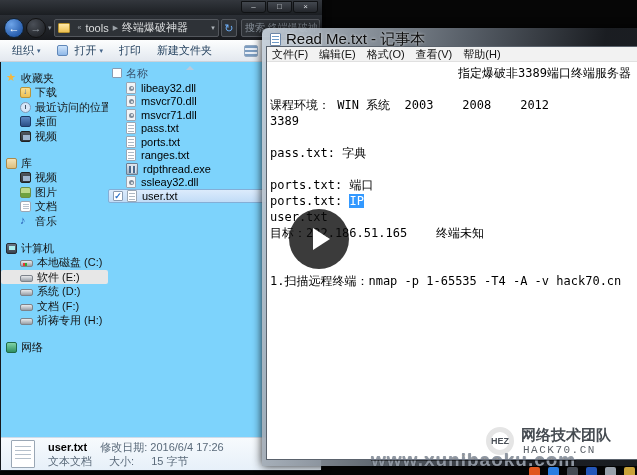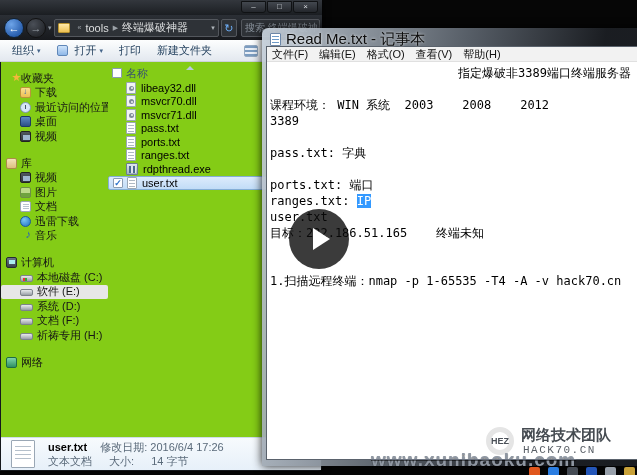--- a/index.html
+++ b/index.html
@@ -40,22 +40,22 @@
              border-bottom:1px solid #ccd2d9;display:flex;align-items:center;
              color:#1e3c5a;font-size:11px;padding-left:4px;}
   .tbtn{display:flex;align-items:center;gap:3px;padding:16px 8px;height:20px;}
   .tb-dd{font-size:7px;color:#44648a;}
   .tb-ic-folder-open{width:12px;height:10px;background:linear-gradient(#cfe4fa,#8fb8e8);
              border:1px solid #5f87b8;border-radius:1px;}
   .views-icon{position:absolute;right:64px;top:5px;width:14px;height:12px;
       background:repeating-linear-gradient(#7b9cc0 0 2px,#e8eef6 2px 4px);border:1px solid #93a9c2;
       border-radius:2px;}
 
-  .x-body{position:absolute;top:62px;left:1px;right:1px;bottom:34px;background:#84cc16;display:flex;
-          overflow:hidden;text-align:center;}
+  .x-body{position:absolute;top:62px;left:1px;right:1px;bottom:34px;background:#7dd3fc;display:flex;
+          overflow:hidden;}
   
   .sidebar{width:107px;padding-top:8px;font-size:11px;color:#151515;overflow:hidden;flex:0 0 auto;}
   .sb-group{display:flex;align-items:center;height:14px;padding-left:5px;margin-top:1px;}
   .sb-item{display:flex;align-items:center;height:14px;padding-left:19px;margin-top:0.5px;}
   .sb-item.sel{background:#e7e7e7;border-radius:2px;}
   .sb-gap{height:12px;}
   .sb-label{white-space:nowrap;}
   .ic{display:inline-block;width:11px;height:11px;margin-right:4px;border-radius:2px;
       flex:0 0 auto;position:relative;font-style:normal;}
   .ic-star{background:none;}
@@ -250,24 +250,20 @@
           </div>
           <div class="sb-item">
             <span class="ic ic-pictures"></span>
             <span class="sb-label">图片</span>
           </div>
           <div class="sb-item">
             <span class="ic ic-documents"></span>
             <span class="sb-label">文档</span>
           </div>
           <div class="sb-item">
-            <span class="ic ic-thunder"></span>
-            <span class="sb-label">迅雷下载</span>
-          </div>
-          <div class="sb-item">
             <span class="ic ic-music"></span>
             <span class="sb-label">音乐</span>
           </div>
           <div class="sb-gap"></div>
           <div class="sb-group">
             <span class="ic ic-computer"></span>
             <span class="sb-label">计算机</span>
           </div>
           <div class="sb-item">
             <span class="ic ic-drive-c"></span>
@@ -330,41 +326,46 @@
             </div>
             <div class="frow">
               <span class="fcheck hidden"></span>
               <span class="fic fic-txt"></span>
               <span class="fname">ranges.txt</span>
             </div>
             <div class="frow">
               <span class="fcheck hidden"></span>
               <span class="fic fic-exe-app"></span>
               <span class="fname">rdpthread.exe</span>
+            </div>
+            <div class="frow">
+              <span class="fcheck hidden"></span>
+              <span class="fic fic-dll"></span>
+              <span class="fname">ssleay32.dll</span>
             </div>
             <div class="frow sel">
               <span class="fcheck on"></span>
               <span class="fic fic-txt"></span>
               <span class="fname">user.txt</span>
             </div>
           </div>
       </div>
     </div>
     <div class="details">
       <div class="details-icon"></div>
       <div class="details-text">
         <div class="details-row1">
           <b>user.txt</b>
           <span>修改日期:</span>
           <span>2016/6/4 17:26</span>
         </div>
         <div class="details-row2">
           <span>文本文档</span>
           <span>大小:</span>
-          <span>14 字节</span>
+          <span>15 字节</span>
         </div>
       </div>
     </div>
   </div>
 
   <div class="notepad">
     <div class="np-titlebar">
       <span class="np-icon"></span>
       <span>Read Me.txt - 记事本</span>
     </div>
@@ -378,21 +379,21 @@
         </div>
       <div class="np-content" id="notepad-text">
           <div class="np-line" style="padding-left: 188px;">指定爆破非3389端口终端服务器</div>
           <div class="np-line">&nbsp;</div>
           <div class="np-line">课程环境： WIN 系统  2003    2008    2012</div>
           <div class="np-line">3389</div>
           <div class="np-line">&nbsp;</div>
           <div class="np-line">pass.txt: 字典</div>
           <div class="np-line">&nbsp;</div>
           <div class="np-line">ports.txt: 端口</div>
-          <div class="np-line"><span>ranges.txt: </span><span class="np-sel" style="background: rgb(51, 153, 255);">IP</span></div>
+          <div class="np-line"><span>ports.txt: </span><span class="np-sel" style="background: rgb(51, 153, 255);">IP</span></div>
           <div class="np-line">user.txt</div>
           <div class="np-line">目标：222.186.51.165    终端未知</div>
           <div class="np-line">&nbsp;</div>
           <div class="np-line">&nbsp;</div>
           <div class="np-line">1.扫描远程终端：nmap -p 1-65535 -T4 -A -v hack70.cn</div>
         </div>
     </div>
   </div>
 
   <div class="play-button">

